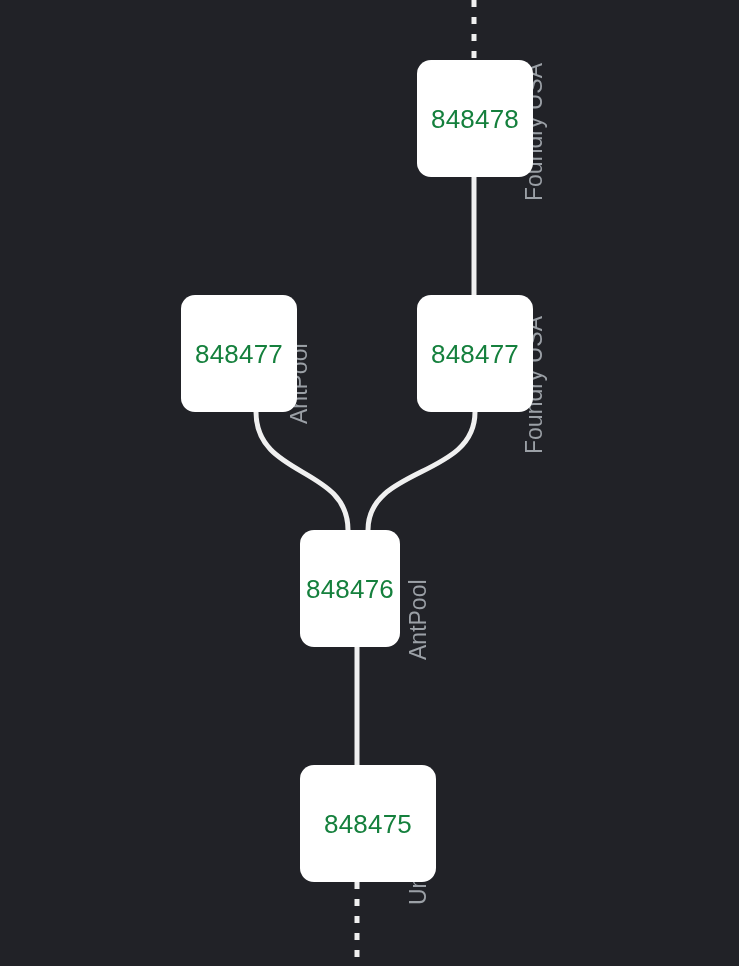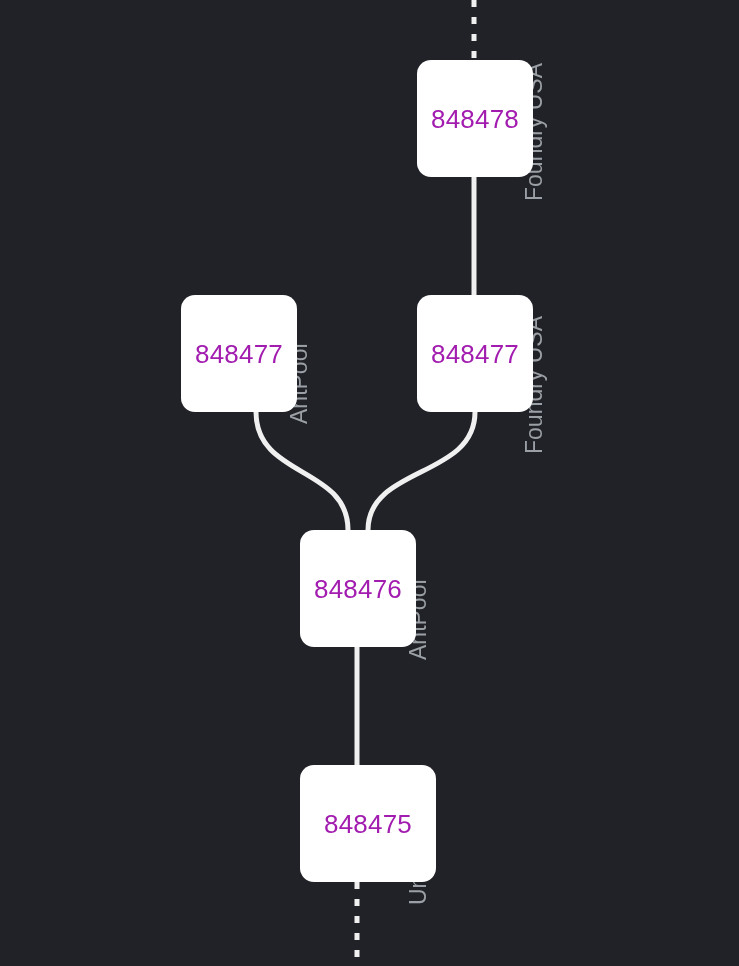--- a/index.html
+++ b/index.html
@@ -30,21 +30,21 @@
     position: absolute;
     background: #ffffff;
     border-radius: 14px;
     display: flex;
     align-items: center;
     justify-content: center;
     box-sizing: border-box;
     z-index: 5;
   }
   .node-label {
-    color: #a21caf;
+    color: #15803d;
     font-size: 26px;
     line-height: 1;
     letter-spacing: 0.2px;
     font-family: "Liberation Sans", "DejaVu Sans", sans-serif;
     white-space: nowrap;
     user-select: none;
   }
   .pool-tag {
     position: absolute;
     color: #9ba0a6;
@@ -75,21 +75,21 @@
   <div id="nodes-root">
       <div class="node" style="left: 417px; top: 60px; width: 116px; height: 117px;">
         <span class="node-label">848478</span>
       </div>
       <div class="node" style="left: 417px; top: 295px; width: 116px; height: 117px;">
         <span class="node-label">848477</span>
       </div>
       <div class="node" style="left: 181px; top: 295px; width: 116px; height: 117px;">
         <span class="node-label">848477</span>
       </div>
-      <div class="node" style="left: 300px; top: 530px; width: 116px; height: 117px;">
+      <div class="node" style="left: 300px; top: 530px; width: 100px; height: 117px;">
         <span class="node-label">848476</span>
       </div>
       <div class="node" style="left: 300px; top: 765px; width: 136px; height: 117px;">
         <span class="node-label">848475</span>
       </div>
     </div>
   <div id="tags-root">
       <div class="pool-tag" style="left: 546px; top: 178px;">Foundry USA</div>
       <div class="pool-tag" style="left: 546px; top: 431px;">Foundry USA</div>
       <div class="pool-tag" style="left: 311px; top: 401px;">AntPool</div>

